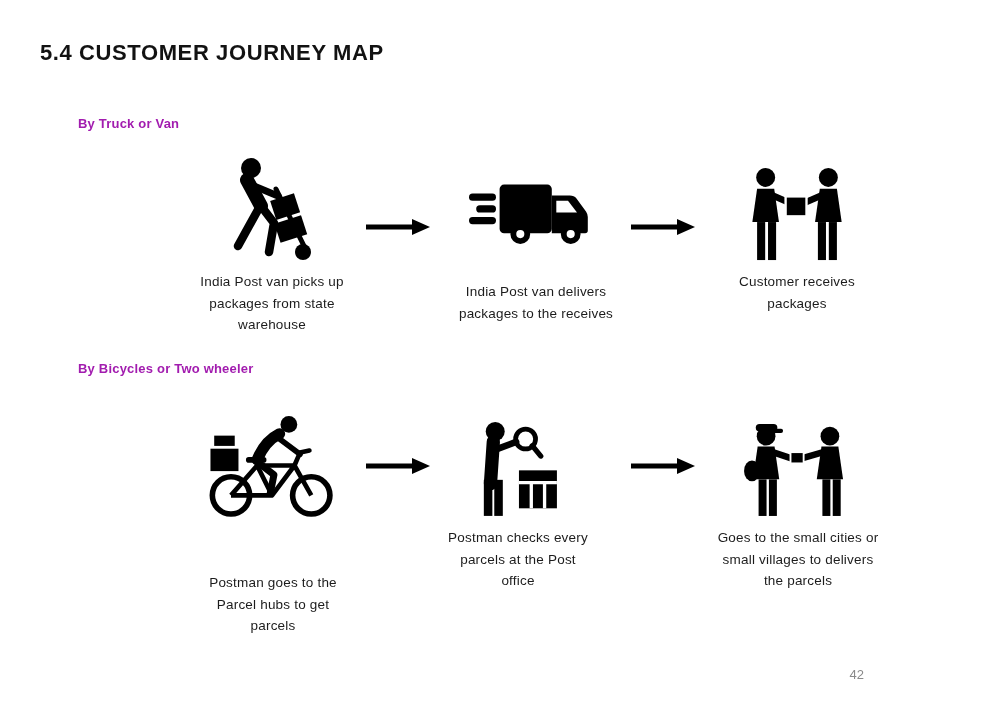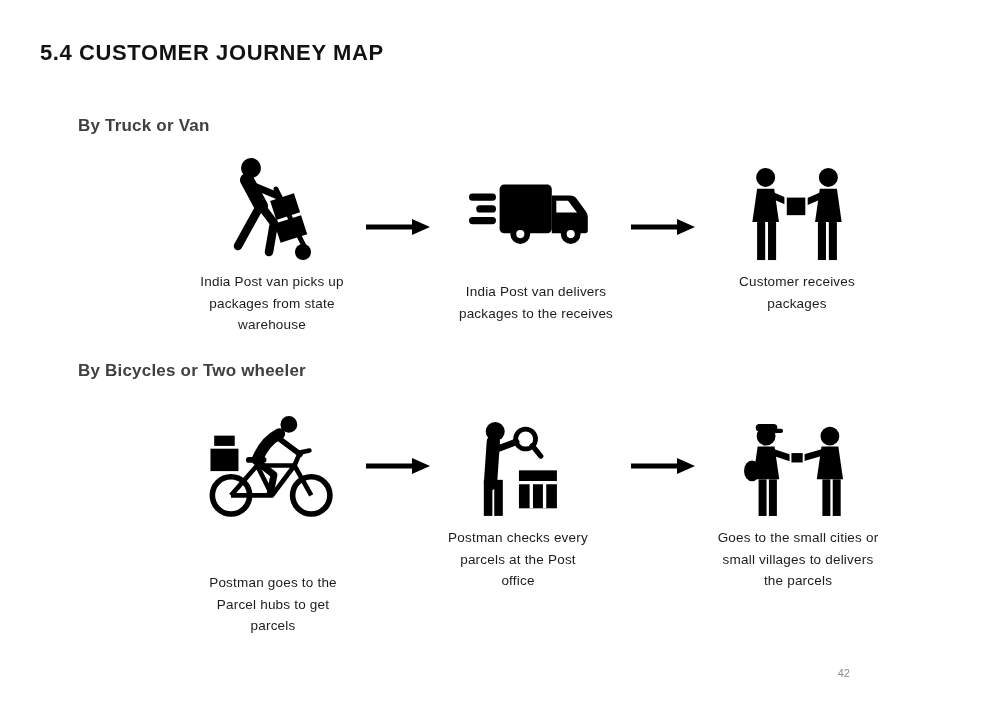--- a/index.html
+++ b/index.html
@@ -6,21 +6,21 @@
   .page{
     position:relative;width:892px;height:708px;background:#ffffff;
     font-family:"Liberation Sans","DejaVu Sans",sans-serif;color:#111;
     overflow:hidden;
   }
   .title{
     position:absolute;left:40px;top:40px;
     font-size:22px;font-weight:800;letter-spacing:.6px;color:#121212;
   }
   .section-label{
-    position:absolute;font-size:17px;font-weight:700;color:#404040;letter-spacing:.2px;
+    position:absolute;font-size:13px;font-weight:700;color:#a21caf;letter-spacing:.2px;
   }
   .label-1{left:78px;top:116px;}
   .label-2{left:78px;top:361px;}
   .step{
     position:absolute;width:230px;display:flex;flex-direction:column;align-items:center;
   }
   .icon-wrap{height:116px;display:flex;align-items:flex-end;justify-content:center;}
   .caption{
     margin-top:9px;font-size:13.5px;line-height:21.5px;text-align:center;
     white-space:pre-line;color:#1c1c1c;letter-spacing:.2px;
@@ -36,21 +36,21 @@
   .arr1b{left:631px;top:219px;}
   .arr2a{left:366px;top:458px;}
   .arr2b{left:631px;top:458px;}
   svg{display:block;}
   .ink{fill:#000;}
   .footer-left{
     position:absolute;left:40px;top:669px;font-size:9.5px;font-weight:600;
     color:#4d4d4d;letter-spacing:.25px;
   }
   .page-number{
-    position:absolute;right:42px;top:667px;font-size:11px;color:#8a8a8a;
+    position:absolute;right:28px;top:667px;font-size:13px;color:#8a8a8a;
   }
 </style>
 </head>
 <body>
 
 <div class="page">
 
   <div class="title">5.4 CUSTOMER JOURNEY MAP</div>
 
   <div class="section-label label-1">By Truck or Van</div>

